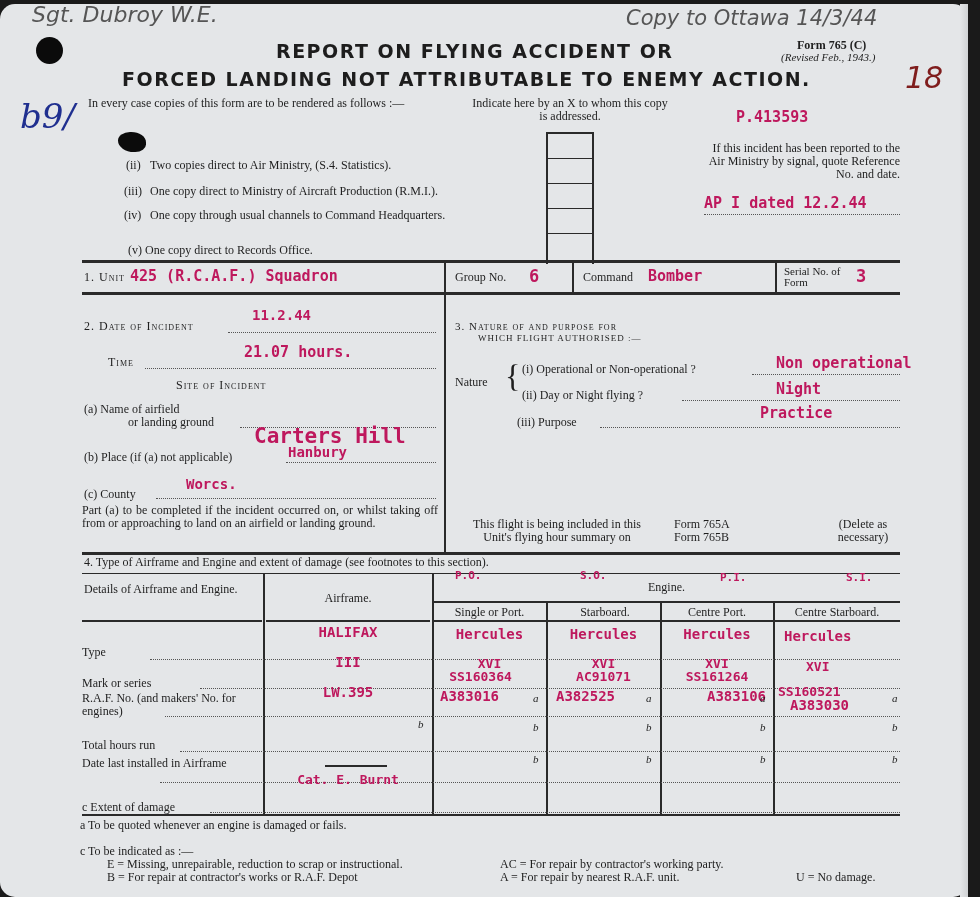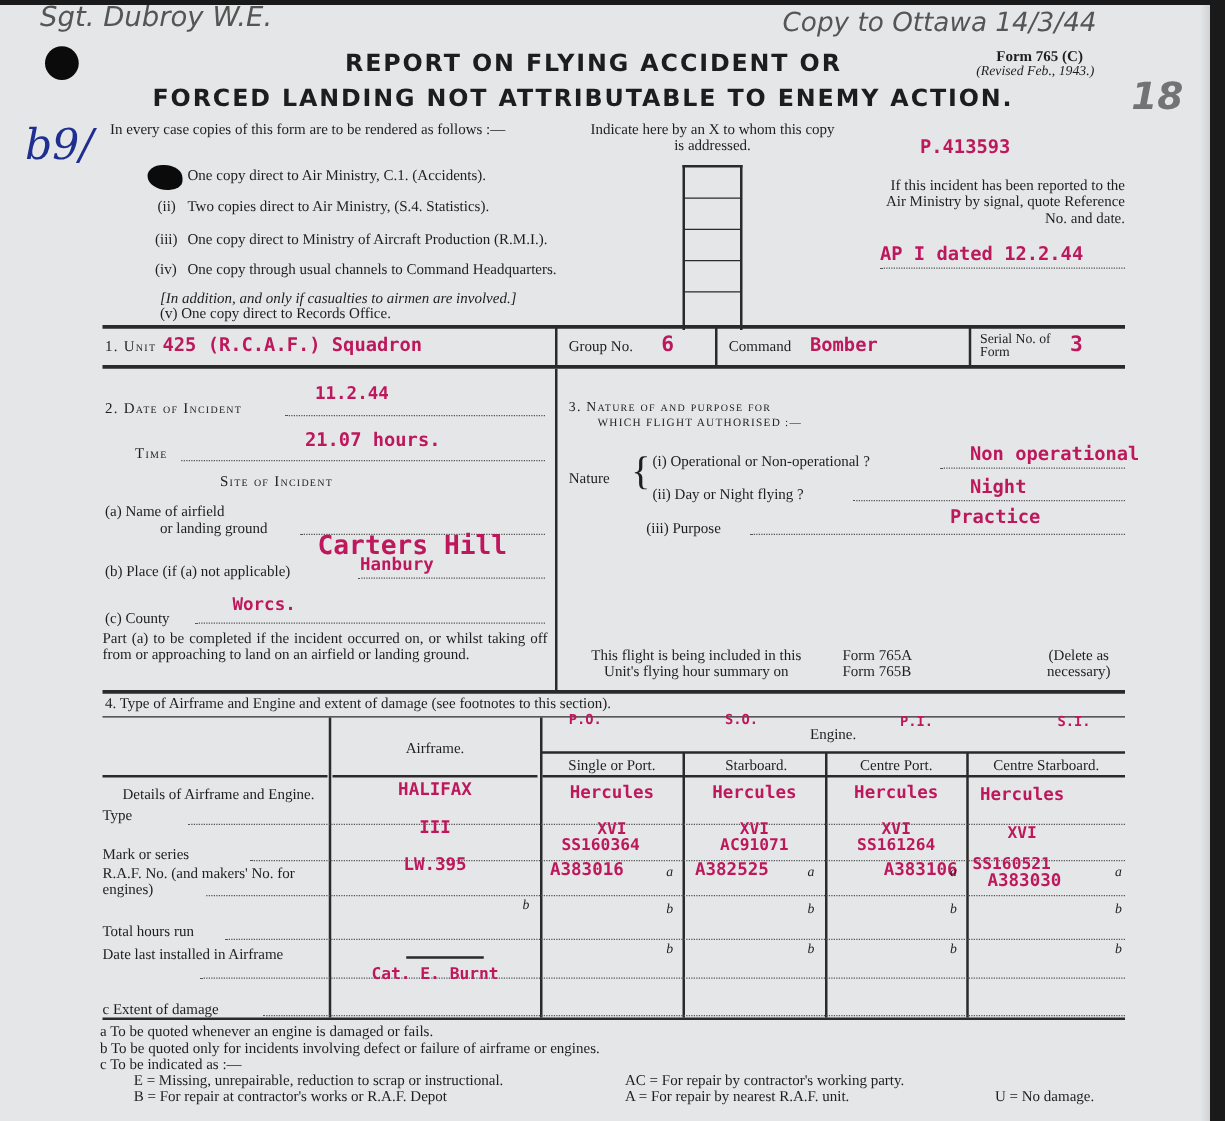--- a/index.html
+++ b/index.html
@@ -1,17 +1,17 @@
 <!DOCTYPE html>
 <html><head>
 <meta charset="utf-8">
 <style>
   html, body { margin:0; padding:0; }
   body { width:980px; height:897px; background:#1a1a1a; overflow:hidden; position:relative; font-family:"Liberation Serif", serif; color:#1e1e1e; }
-  .paper { position:absolute; left:0; top:4px; width:968px; height:893px; background:#e4e6e8; }
+  .paper { position:absolute; left:0; top:4px; width:968px; height:893px; background:#e4e6e8;border-radius:15px; }
   .paper::after { content:""; position:absolute; right:0; top:0; width:8px; height:100%; background:linear-gradient(to right,#e4e6e8,#cfd1d3); }
   .abs { position:absolute; }
   .hand { font-family:"DejaVu Sans", sans-serif; font-style:italic; color:#555; font-weight:normal; }
   .hand-blue { color:#1f2f8f; font-family:"DejaVu Serif", serif; font-style:italic; }
   .title { font-family:"DejaVu Sans", sans-serif; font-weight:bold; color:#1d1d1d; letter-spacing:1.5px; }
   .typed { font-family:"DejaVu Sans Mono", monospace; font-weight:bold; color:#be185d; }
   .sm { font-size:12px; }
   .xs { font-size:11px; }
   .sc { font-variant:small-caps; letter-spacing:1px; }
   .dots { border-bottom:1px dotted #555; }
@@ -25,40 +25,38 @@
   .fn { font-style:italic; font-size:11px; position:absolute; }
   .center { text-align:center; }
 </style>
 </head>
 <body>
 
 <div class="paper">
 
   <div class="abs hand" style="left:32px;top:-2px;font-size:22px;">Sgt. Dubroy W.E.</div>
   <div class="abs hand" style="left:626px;top:2px;font-size:21px;">Copy to Ottawa 14/3/44</div>
-  <div class="abs hand" style="left:905px;top:56px;font-size:30px;color:#737373;font-weight:bold;">18</div>
+  <div class="abs hand" style="left:905px;top:56px;font-size:30px;color:#7f1d1d;">18</div>
   <div class="abs hand-blue" style="left:20px;top:92px;font-size:34px;">b9/</div>
 
   <div class="punch"></div>
   <div class="blot"></div>
 
   <div class="abs title" style="left:122px;top:64px;font-size:19px;">FORCED LANDING NOT ATTRIBUTABLE TO ENEMY ACTION.</div>
   <div class="abs title" style="left:276px;top:36px;font-size:19px;">REPORT ON FLYING ACCIDENT OR</div>
   <div class="abs" style="left:797px;top:34px;font-size:12px;font-weight:bold;">Form 765 (C)</div>
   <div class="abs" style="left:781px;top:47px;font-size:11px;font-style:italic;">(Revised Feb., 1943.)</div>
 
   <div class="abs sm" style="left:88px;top:93px;width:330px;line-height:13px;">In every case copies of this form are to be rendered as follows :—</div>
-  <div class="abs sm" style="left:150px;top:129px;">One copy direct to Air Ministry, C.1. (Accidents).</div>
   <div class="abs sm" style="left:126px;top:154px;">(ii)</div>
   <div class="abs sm" style="left:150px;top:154px;">Two copies direct to Air Ministry, (S.4. Statistics).</div>
   <div class="abs sm" style="left:124px;top:180px;">(iii)</div>
   <div class="abs sm" style="left:150px;top:180px;">One copy direct to Ministry of Aircraft Production (R.M.I.).</div>
   <div class="abs sm" style="left:124px;top:204px;">(iv)</div>
   <div class="abs sm" style="left:150px;top:204px;">One copy through usual channels to Command Headquarters.</div>
-  <div class="abs sm" style="left:128px;top:227px;font-style:italic;">[In addition, and only if casualties to airmen are involved.]</div>
   <div class="abs sm" style="left:128px;top:239px;">(v) One copy direct to Records Office.</div>
 
   <div class="abs sm center" style="left:470px;top:93px;width:200px;line-height:13px;">Indicate here by an X to whom this copy is addressed.</div>
   <div class="addr-box">
     <div></div>
     <div></div>
     <div></div>
     <div></div>
     <div style="border-bottom:none;"></div>
   </div>
@@ -121,21 +119,21 @@
   <div class="hline" style="left:82px;top:548px;width:818px;height:3px;"></div>
   <div class="abs sm" style="left:84px;top:551px;">4. Type of Airframe and Engine and extent of damage (see footnotes to this section).</div>
   <div class="hline" style="left:82px;top:569px;width:818px;height:1px;"></div>
   <div class="vline" style="left:263px;top:570px;height:240px;"></div>
   <div class="vline" style="left:432px;top:570px;height:240px;"></div>
   <div class="vline" style="left:546px;top:598px;height:212px;"></div>
   <div class="vline" style="left:660px;top:598px;height:212px;"></div>
   <div class="vline" style="left:773px;top:598px;height:212px;"></div>
   <div class="hline" style="left:433px;top:597px;width:467px;height:2px;"></div>
 
-  <div class="abs sm" style="left:98px;top:579px;width:172px;line-height:13px;text-align:justify;margin-top:46px;">Details of Airframe and Engine.</div>
+  <div class="abs sm" style="left:84px;top:579px;width:172px;line-height:13px;text-align:justify;">Details of Airframe and Engine.</div>
   <div class="abs sm center" style="left:264px;top:587px;width:168px;">Airframe.</div>
   <div class="abs sm center" style="left:433px;top:576px;width:467px;">Engine.</div>
   <div class="abs typed xs" style="left:455px;top:565px;">P.O.</div>
   <div class="abs typed xs" style="left:580px;top:565px;">S.O.</div>
   <div class="abs typed xs" style="left:720px;top:567px;">P.I.</div>
   <div class="abs typed xs" style="left:846px;top:567px;">S.I.</div>
 
   <div class="abs sm center" style="left:433px;top:601px;width:113px;">Single or Port.</div>
   <div class="abs sm center" style="left:547px;top:601px;width:116px;">Starboard.</div>
   <div class="abs sm center" style="left:661px;top:601px;width:112px;">Centre Port.</div>
@@ -194,20 +192,19 @@
   <div class="abs typed" style="left:806px;top:655px;font-size:13px;">XVI</div>
   <div class="abs typed" style="left:778px;top:680px;font-size:13px;">SS160521</div>
   <div class="abs typed" style="left:790px;top:693px;font-size:14px;">A383030</div>
   <div class="fn" style="left:892px;top:688px;">a</div>
   <div class="fn" style="left:892px;top:717px;">b</div>
   <div class="fn" style="left:892px;top:749px;">b</div>
 
   <div class="hline" style="left:82px;top:810px;width:818px;height:2px;"></div>
 
   <div class="abs sm" style="left:80px;top:814px;">a To be quoted whenever an engine is damaged or fails.</div>
-  <div class="abs sm" style="left:80px;top:827px;">b To be quoted only for incidents involving defect or failure of airframe or engines.</div>
   <div class="abs sm" style="left:80px;top:840px;">c To be indicated as :—</div>
   <div class="abs sm" style="left:107px;top:853px;">E = Missing, unrepairable, reduction to scrap or instructional.</div>
   <div class="abs sm" style="left:107px;top:866px;">B = For repair at contractor's works or R.A.F. Depot</div>
   <div class="abs sm" style="left:500px;top:853px;">AC = For repair by contractor's working party.</div>
   <div class="abs sm" style="left:500px;top:866px;">A = For repair by nearest R.A.F. unit.</div>
   <div class="abs sm" style="left:796px;top:866px;">U = No damage.</div>
 </div>
 
 </body></html>

